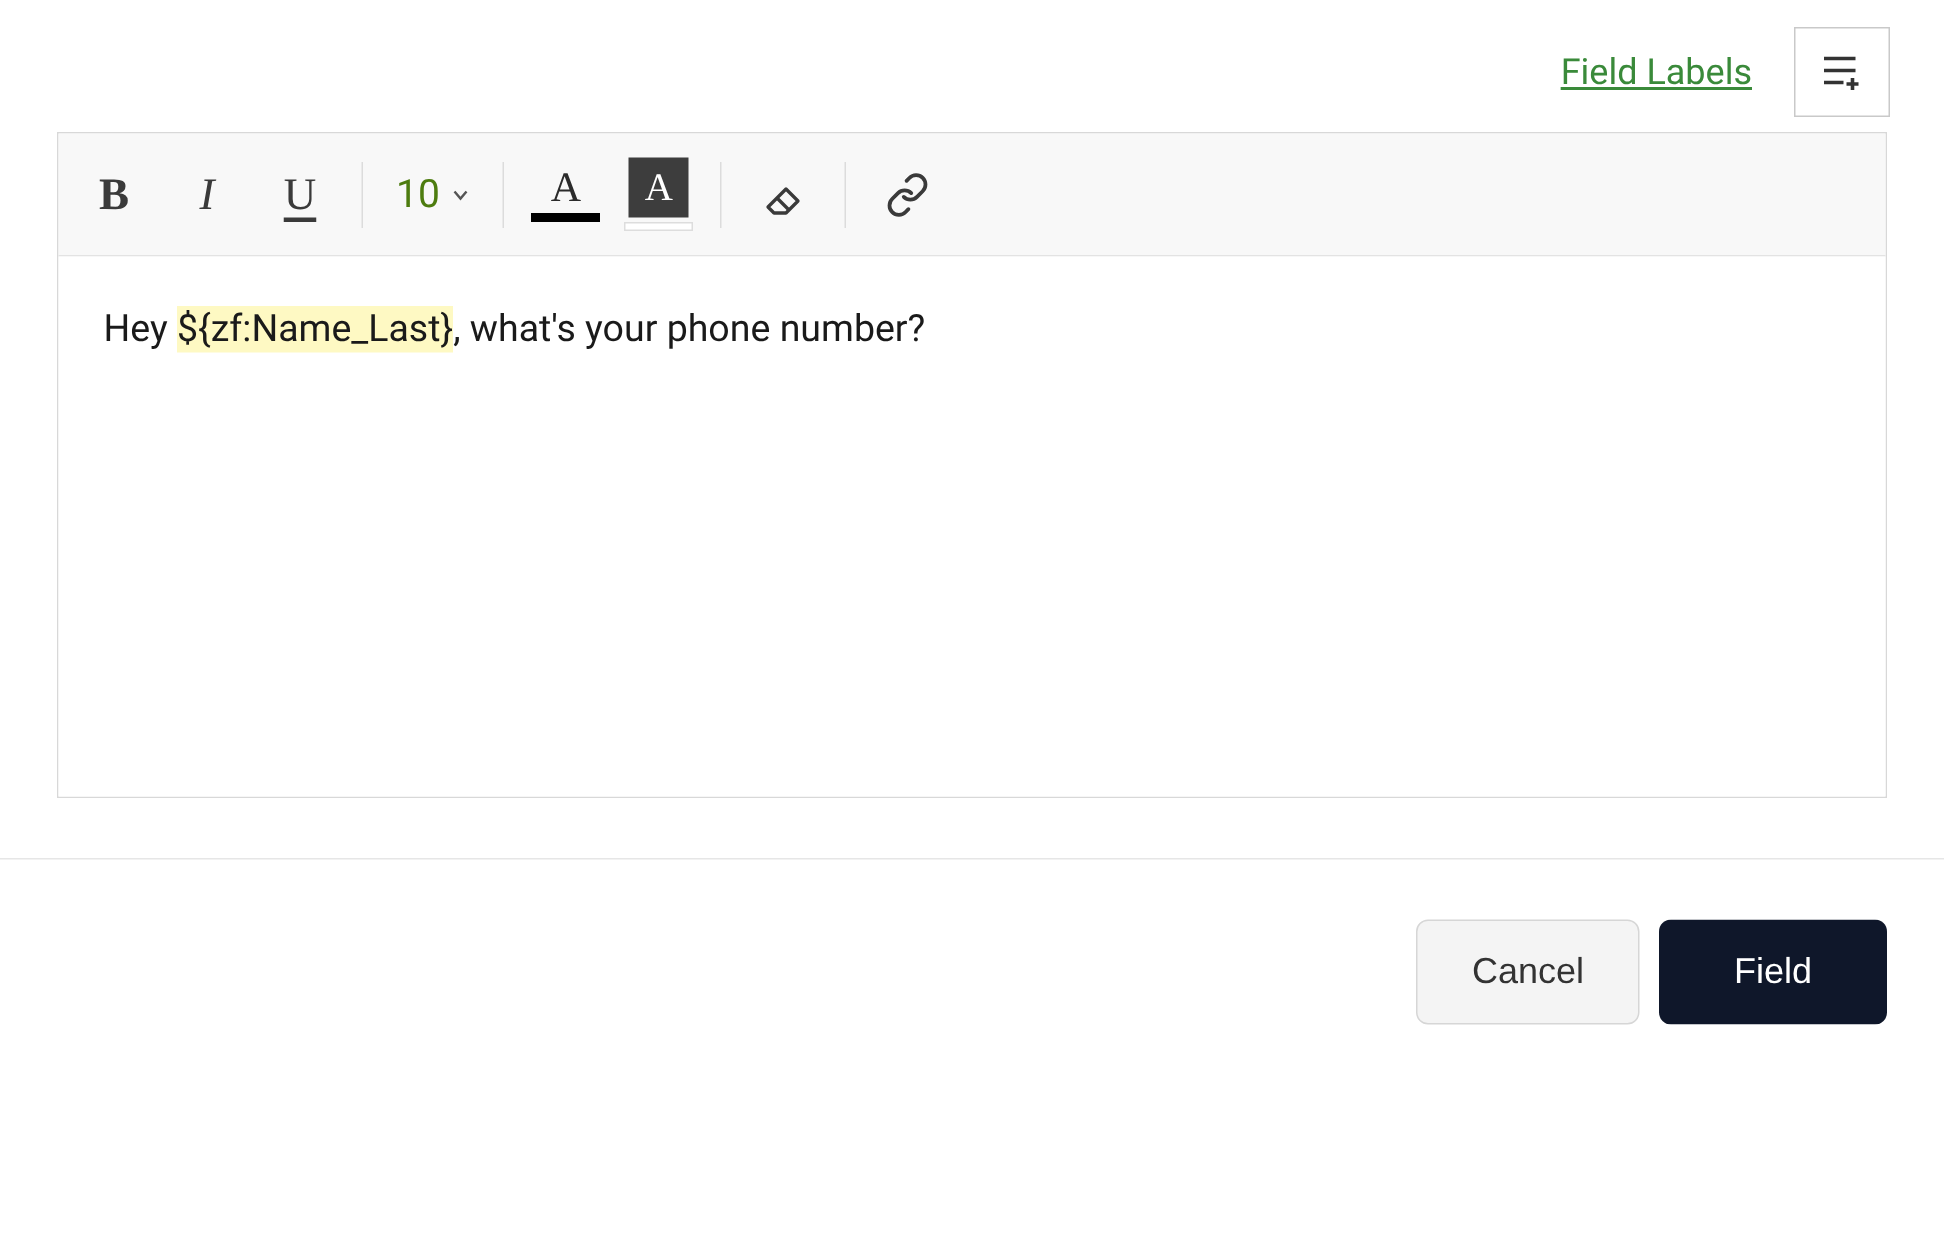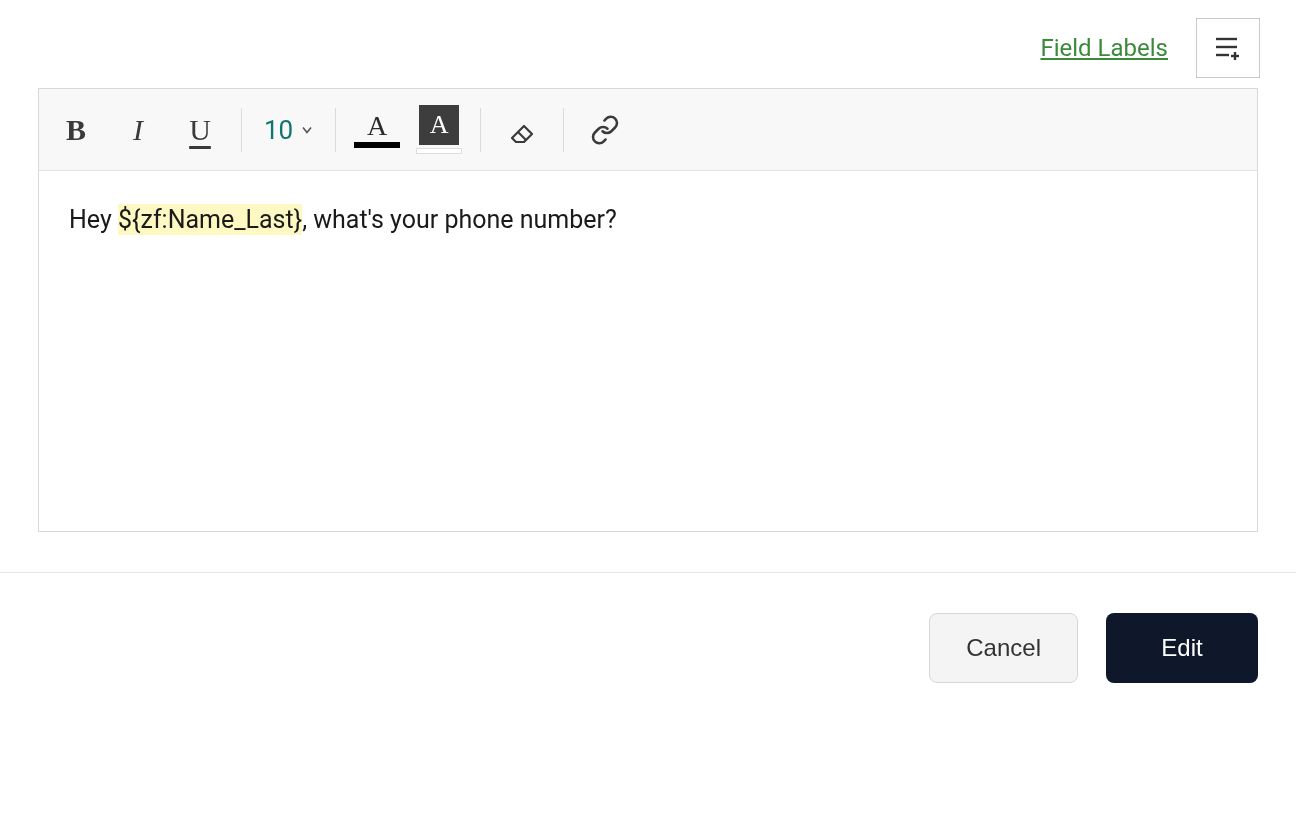--- a/index.html
+++ b/index.html
@@ -107,21 +107,21 @@
     .tb-underline { text-decoration: underline; font-family: Georgia, serif; text-underline-offset: 6px;}
     .tb-fontsize {
       display: flex;
       align-items: center;
       gap: 8px;
       padding: 0 12px;
       cursor: pointer;
     }
     .tb-fontsize-num {
       font-size: 26px;
-      color: #0f766e;
+      color: #4d7c0f;
       text-align: right;
     }
     .tb-caret {
       width: 12px;
       height: 8px;
     }
     .tb-textcolor {
       display: flex;
       flex-direction: column;
       align-items: center;
@@ -169,21 +169,21 @@
     .token-highlight {
       background: #fef9c3;
       padding: 1px 0;
     }
     .footer {
       border-top: 1px solid #e6e6e6;
       margin-top: 40px;
       padding: 40px 38px;
       display: flex;
       justify-content: flex-end;
-      gap: 28px;
+      gap: 13px;
     }
     .btn {
       font-size: 24px;
       padding: 20px 36px;
       border-radius: 8px;
       cursor: pointer;
       border: 1px solid transparent;
     }
     .btn-cancel {
       background: #f4f4f4;
@@ -266,16 +266,16 @@
 
     <div class="editor-content">
       <div class="editor-text">
         <span>Hey </span><span class="token-highlight">${zf:Name_Last}</span><span>, what's your phone number?</span>
       </div>
     </div>
   </div>
 
   <div class="footer">
     <button class="btn btn-cancel">Cancel</button>
-    <button class="btn btn-done">Edit</button>
+    <button class="btn btn-done">Field</button>
   </div>
 
 </div>
 
 </body></html>

